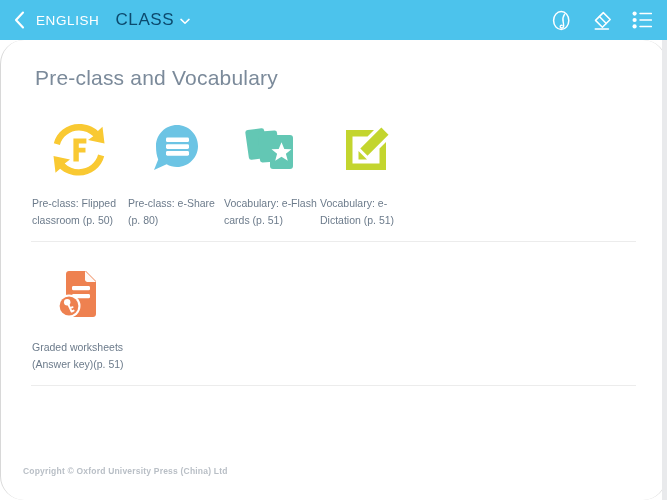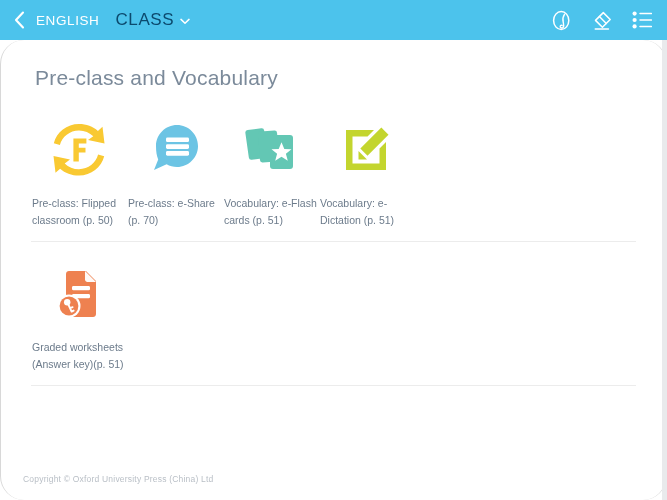--- a/index.html
+++ b/index.html
@@ -119,25 +119,26 @@
     font-size: 10.5px;
     line-height: 17px;
     color: #6c7b8b;
     text-align: left;
     width: 94px;
   }
 
   
   .footer {
     position: absolute;
-    left: 0; right: 0; bottom: 0;
+    left: 0; right: 0; bottom: 8px;
     height: 42px;
     display: flex;
     align-items: center;
     padding-left: 22px;
+    font-weight: bold;
   }
   .copyright {
     font-size: 8.5px;
     color: #b9bfc6;
     letter-spacing: 0.2px;
   }
 
   .edge-right {
     position: absolute;
     top: 40px; right: 0; bottom: 0;
@@ -226,21 +227,21 @@
           <div class="tile-icon">
             <svg width="66" height="64" viewBox="0 0 66 64">
               <path d="M35 7 C46.6 7 56 16.4 56 28 C56 39.6 46.6 49 35 49 C31.2 49 27.7 48 24.6 46.2 L12 52 L16.2 41.5 C14.7 37.4 14 33.8 14 28 C14 16.4 23.4 7 35 7 Z" fill="#6cc4e4"></path>
               <g fill="#ffffff">
                 <rect x="24" y="19.5" width="23" height="4.6" rx="1.4"></rect>
                 <rect x="24" y="26.3" width="23" height="4.6" rx="1.4"></rect>
                 <rect x="24" y="33.1" width="23" height="4.6" rx="1.4"></rect>
               </g>
             </svg>
           </div>
-          <div class="tile-label">Pre-class: e-Share (p. 70)</div>
+          <div class="tile-label">Pre-class: e-Share (p. 80)</div>
         </div>
 
         <div class="tile">
           <div class="tile-icon">
             <svg width="66" height="64" viewBox="0 0 66 64">
               <g fill="#63c7b4">
                 <rect x="9" y="11" width="19" height="30" rx="2.6" transform="rotate(-8 18.5 26)"></rect>
                 <rect x="21" y="13" width="19" height="31" rx="2.6" transform="rotate(-4 30.5 28.5)"></rect>
                 <rect x="32" y="17" width="23" height="34" rx="3"></rect>
               </g>

